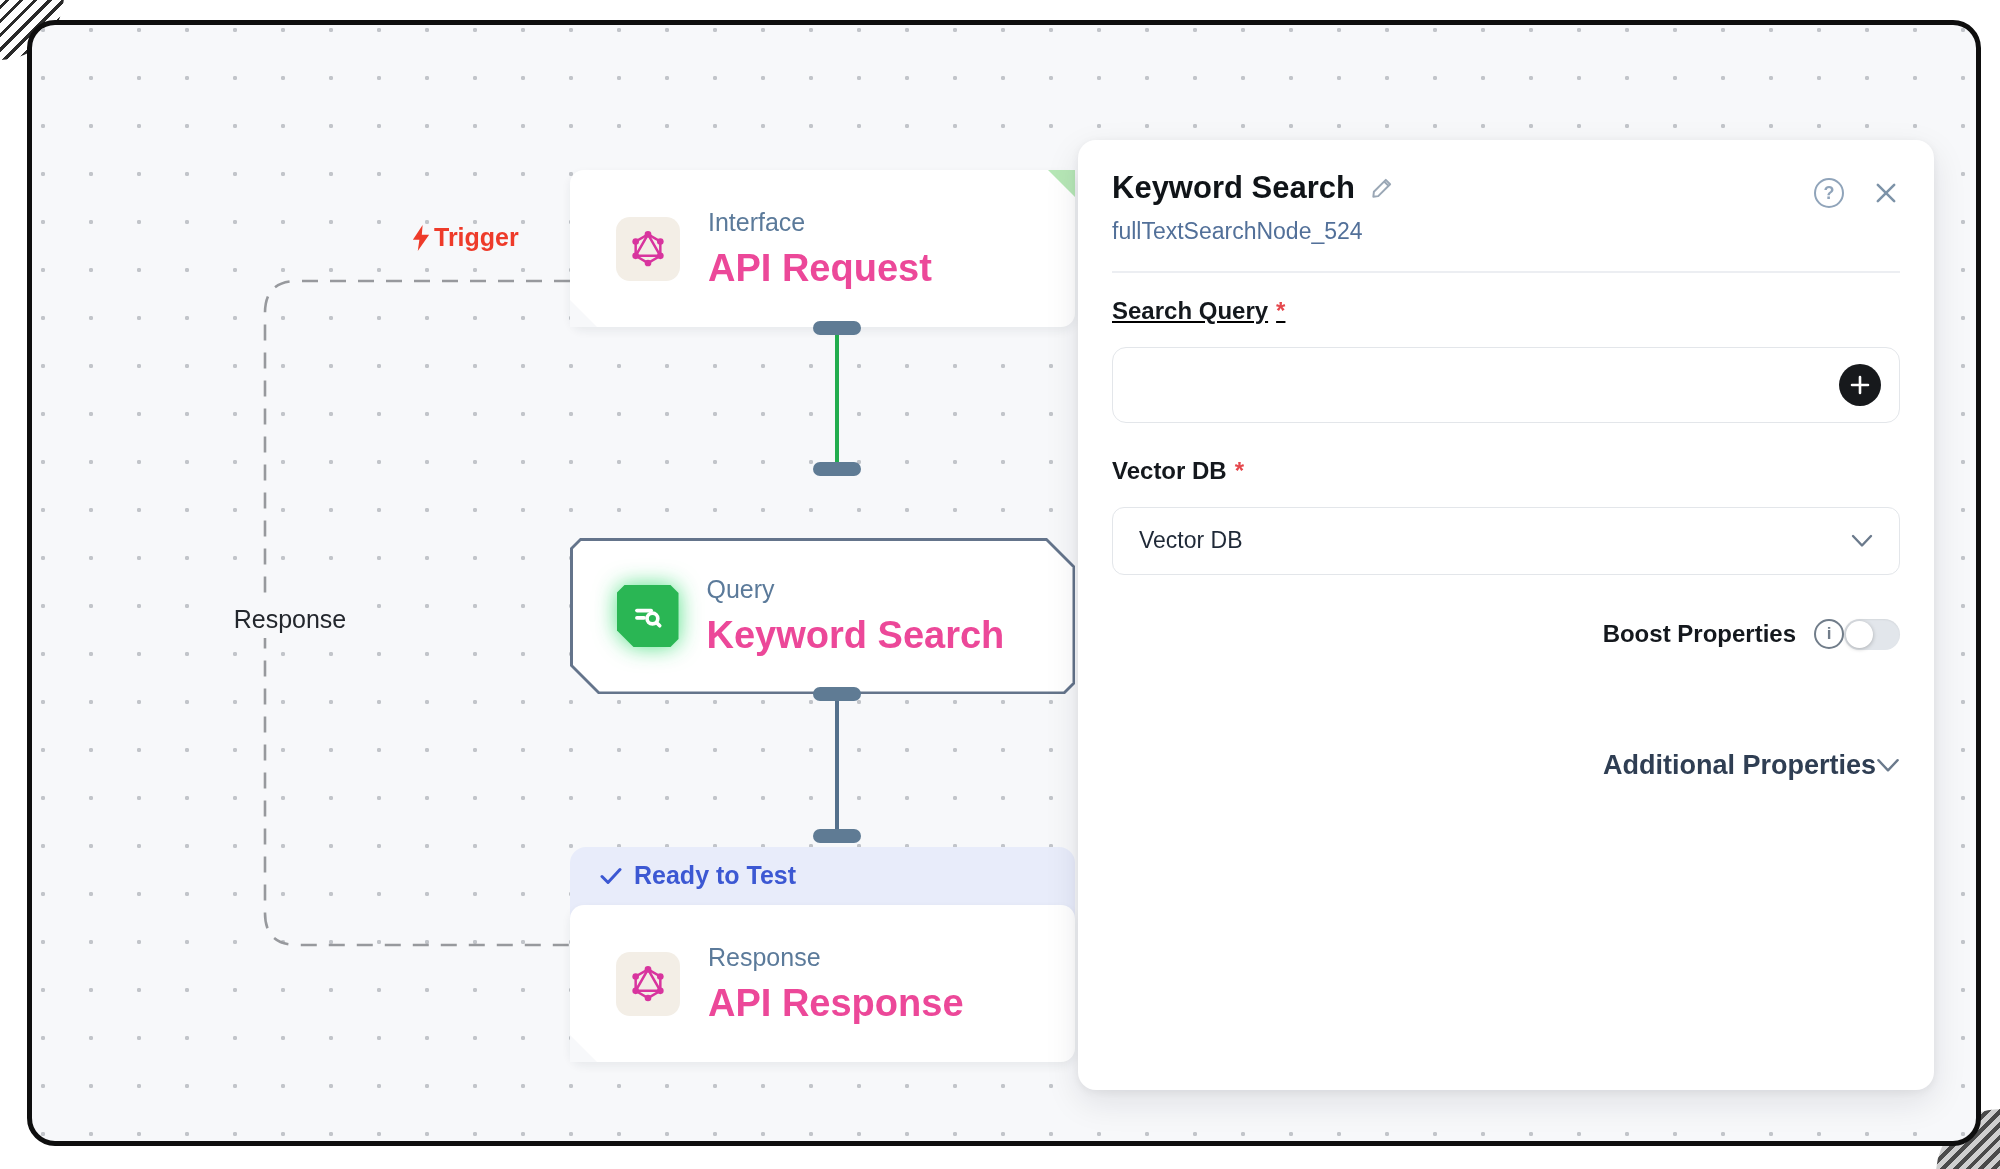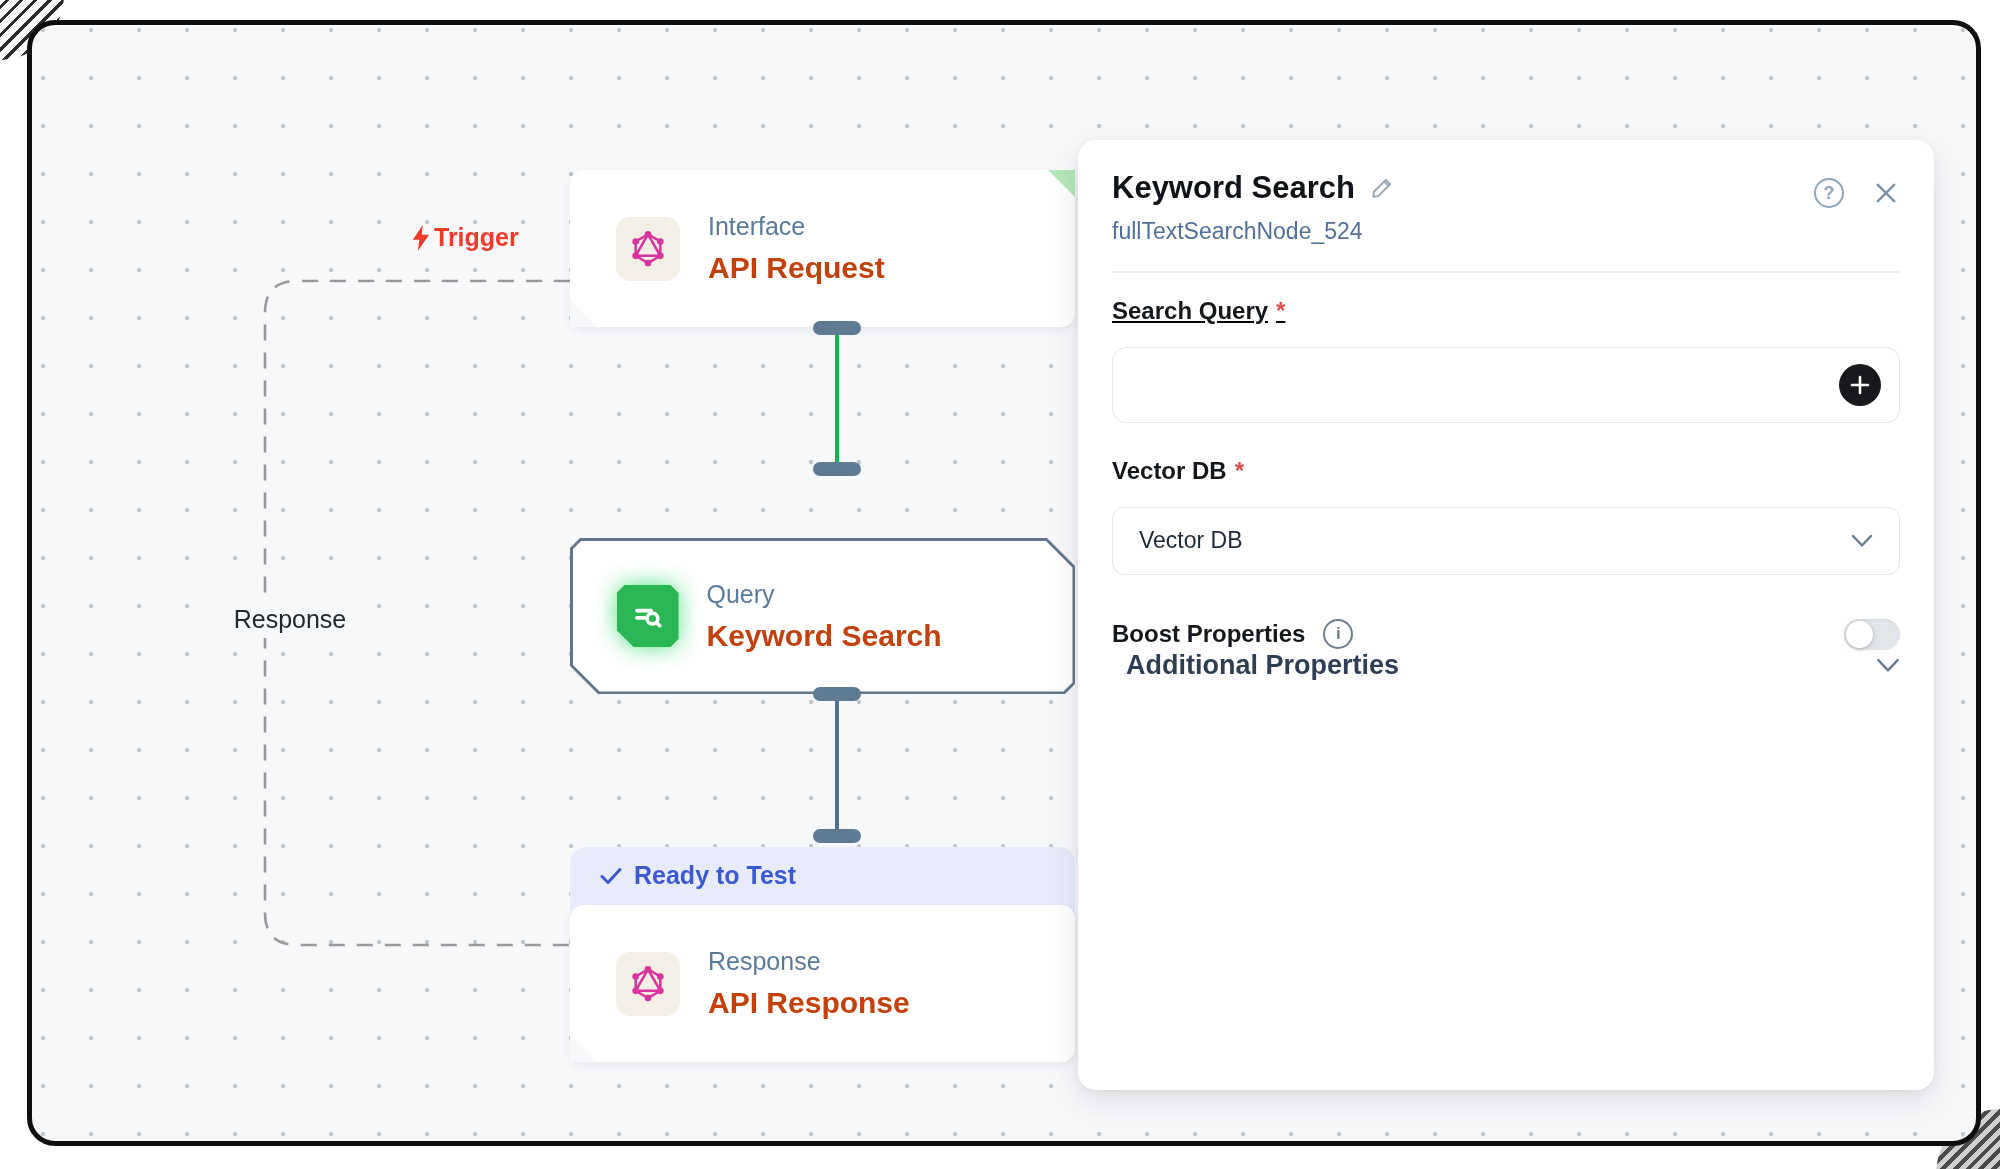--- a/index.html
+++ b/index.html
@@ -34,21 +34,21 @@
   .node-banner { position:absolute; left:0; right:0; top:0; height:92px; border-radius:16px 16px 0 0;
                  display:flex; align-items:flex-start; padding:14px 0 0 30px; }
   .node-banner .st-row { display:flex; align-items:center; gap:12px; font-size:25px; font-weight:600; }
   .node-card { position:absolute; left:0; right:0; top:58px; height:157px; background:#ffffff;
                border-radius:14px; box-shadow:0 4px 10px rgba(30,41,59,.07);
                display:flex; align-items:center; padding-left:46px; gap:28px; }
   .corner { position:absolute; width:27px; height:27px; }
   .corner-tr { top:0; right:0; clip-path:polygon(0 0,100% 0,100% 100%); }
   .corner-bl { bottom:0; left:0; clip-path:polygon(0 0,0 100%,100% 100%); }
   .cat { font-size:25px; color:#5b7a9a; margin-bottom:10px; }
-  .ttl { font-size:30px; color:#c2410c; font-weight:700; }
+  .ttl { font-size:38px; color:#ec4899; font-weight:700; }
 
   .chip { width:64px; height:64px; border-radius:14px; background:#f3eee6;
           display:flex; align-items:center; justify-content:center; flex:0 0 auto; }
 
   
   .sel-wrap { position:absolute; left:0; right:0; top:60px; height:156px;
               background:#64748b;
               clip-path:polygon(0 10px,10px 0,calc(100% - 28px) 0,100% 28px,100% calc(100% - 10px),calc(100% - 10px) 100%,28px 100%,0 calc(100% - 28px)); }
   .sel-inner { position:absolute; inset:2.5px; background:#ffffff;
                clip-path:polygon(0 9px,9px 0,calc(100% - 27px) 0,100% 27px,100% calc(100% - 9px),calc(100% - 9px) 100%,27px 100%,0 calc(100% - 27px));
@@ -79,30 +79,30 @@
   .f-input { position:relative; margin-top:22px; height:76px; border:1.5px solid #e3e6ea; border-radius:14px;
              background:#fff; }
   .f-input input { width:100%; height:100%; border:none; outline:none; background:transparent;
                    font-size:23px; padding:0 80px 0 26px; color:#1f2937;
                    font-family:"Liberation Sans","DejaVu Sans",sans-serif; }
   .plus-btn { position:absolute; right:18px; top:50%; transform:translateY(-50%); width:42px; height:42px;
               border-radius:50%; background:#17191c; display:flex; align-items:center; justify-content:center; }
   .f-select { margin-top:22px; height:68px; border:1.5px solid #e3e6ea; border-radius:12px;
               display:flex; align-items:center; justify-content:space-between; padding:0 26px;
               font-size:23px; color:#1f2937; }
-  .row-between { display:flex; justify-content:space-between; align-items:center; }
+  .row-between { display:flex; justify-content:flex-end; align-items:center; }
   .boost-row { margin-top:44px; }
   .boost-left { display:flex; align-items:center; gap:18px; }
   .info-btn { width:30px; height:30px; border-radius:50%; border:2.5px solid #717d8a; color:#717d8a;
               font-size:17px; font-weight:700; display:flex; align-items:center; justify-content:center; }
   .toggle { width:56px; height:31px; border-radius:16px; background:#e2e6eb; position:relative;
             box-shadow:inset 0 1px 2px rgba(0,0,0,.06); }
   .knob { position:absolute; left:2px; top:2px; width:27px; height:27px; border-radius:50%; background:#ffffff;
           box-shadow:0 1px 4px rgba(0,0,0,.25); }
-  .addl-row { padding-left:14px; }
+  .addl-row { margin-top:100px; padding-left:14px; }
   .addl-label { font-size:27px; font-weight:700; color:#2f3e53; }
   svg { display:block; }
 </style>
 </head>
 <body>
 
 <div class="stage">
   <div class="decor decor-tl"></div>
   <div class="decor decor-br"></div>
 

